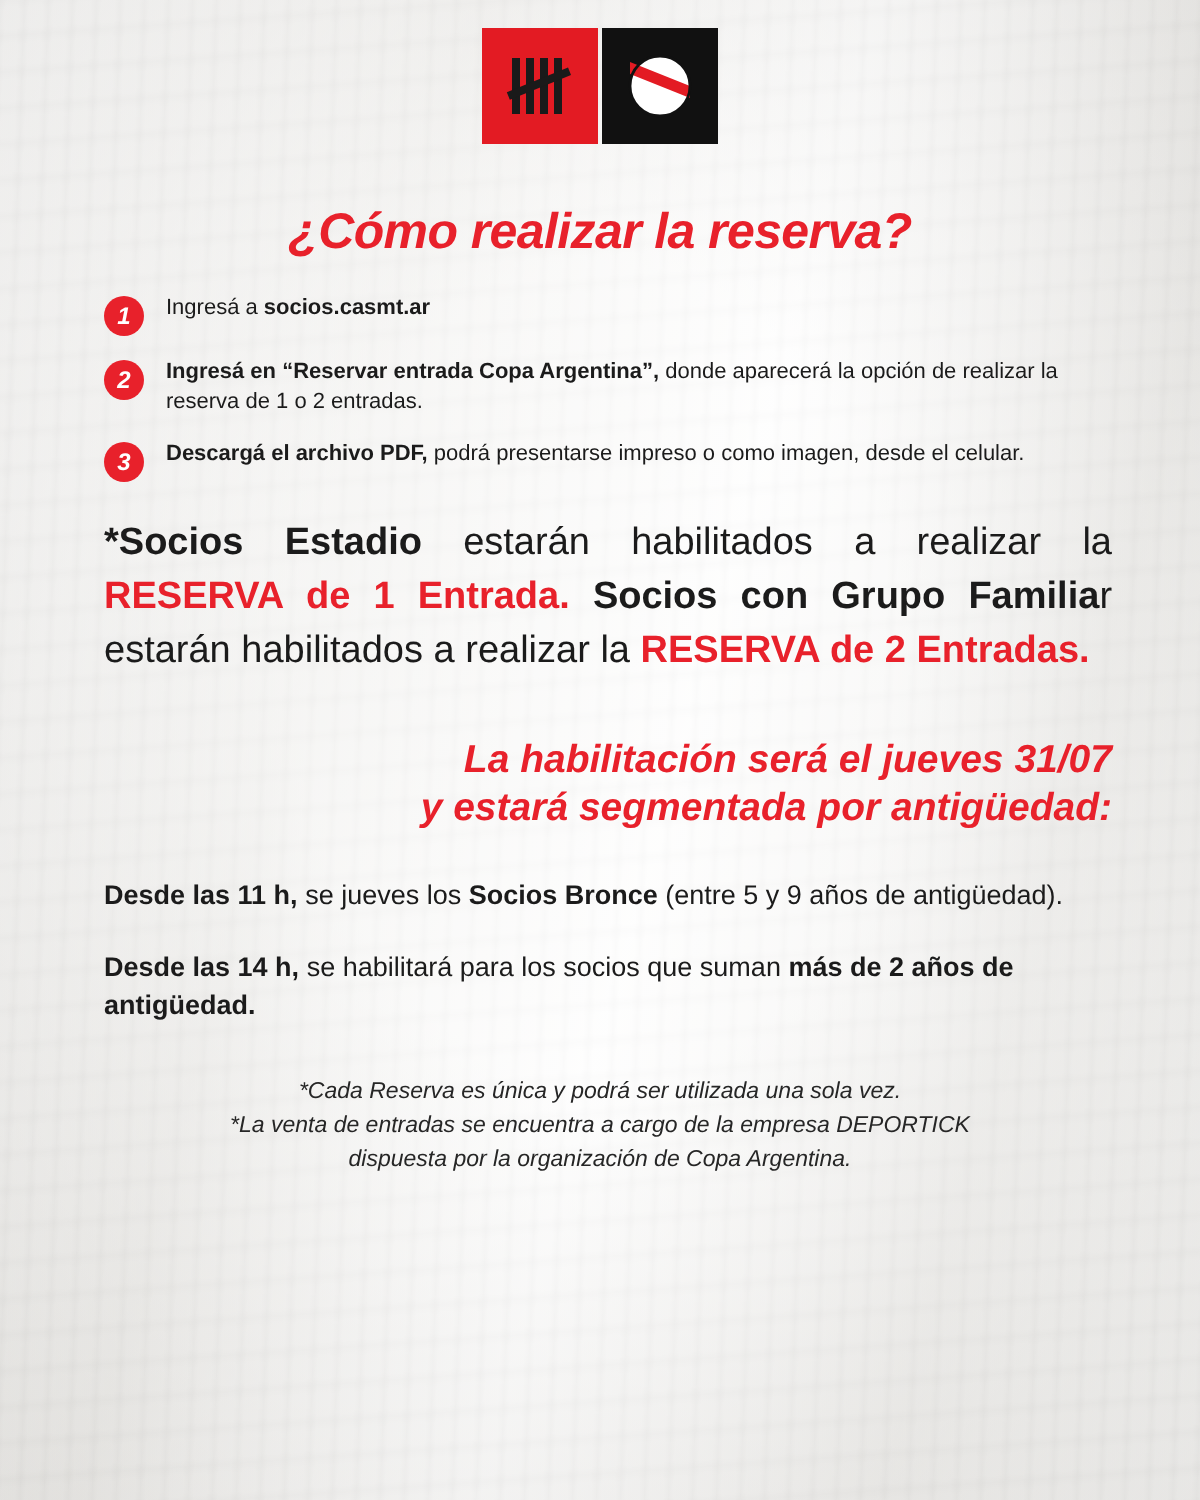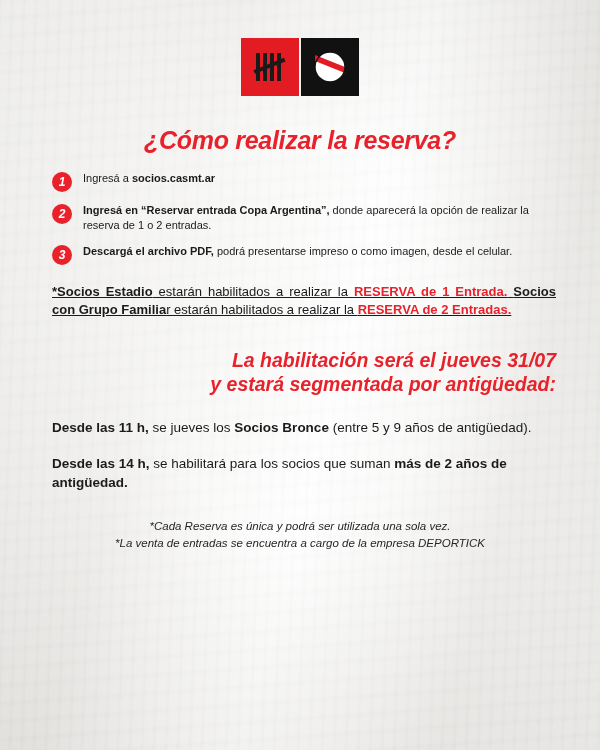--- a/index.html
+++ b/index.html
@@ -37,21 +37,20 @@
     inset: 0;
     background: radial-gradient(ellipse at 50% 45%, rgba(255,255,255,0.55) 35%, rgba(190,188,184,0.30) 100%);
     z-index: 1;
     pointer-events: none;
   }
   .content {
     position: relative;
     z-index: 2;
     padding: 0 44px;
     box-sizing: border-box;
-    margin-top: 24px;
   }
 
   
   .crests {
     display: flex;
     justify-content: center;
     align-items: center;
     gap: 2px;
     padding-top: 14px;
   }
@@ -109,24 +108,23 @@
     font-size: 11px;
     line-height: 1.35;
     color: #1b1b1b;
   }
   .b { font-weight: bold; }
   .red-b { color: #e8212b; font-weight: bold; }
 
   
   .note {
     margin: 18px 0 0 8px;
-    font-size: 13px;
+    font-size: 19px;
     line-height: 1.42;
     text-align: justify;
-    text-decoration: underline;
   }
 
   
   .sub-title {
     text-align: right;
     color: #e8212b;
     font-size: 19.5px;
     font-weight: bold;
     font-style: italic;
     line-height: 1.25;
@@ -223,15 +221,16 @@
 
     <div class="sched-item"><span class="b">Desde las 11 h,</span><span> se jueves los </span><span class="b">Socios Bronce</span><span> (entre 5 y 9 años de antigüedad).</span></div>
 
     <div class="sched-item"><span class="b">Desde las 14 h,</span><span> se habilitará para los socios que suman </span><span class="b">más de 2 años de antigüedad.</span><span></span></div>
 
   </div>
 
   <div class="footer">
     <div>*Cada Reserva es única y podrá ser utilizada una sola vez.</div>
     <div>*La venta de entradas se encuentra a cargo de la empresa DEPORTICK</div>
+    <div>dispuesta por la organización de Copa Argentina.</div>
   </div>
 
 </div>
 
 </body></html>

